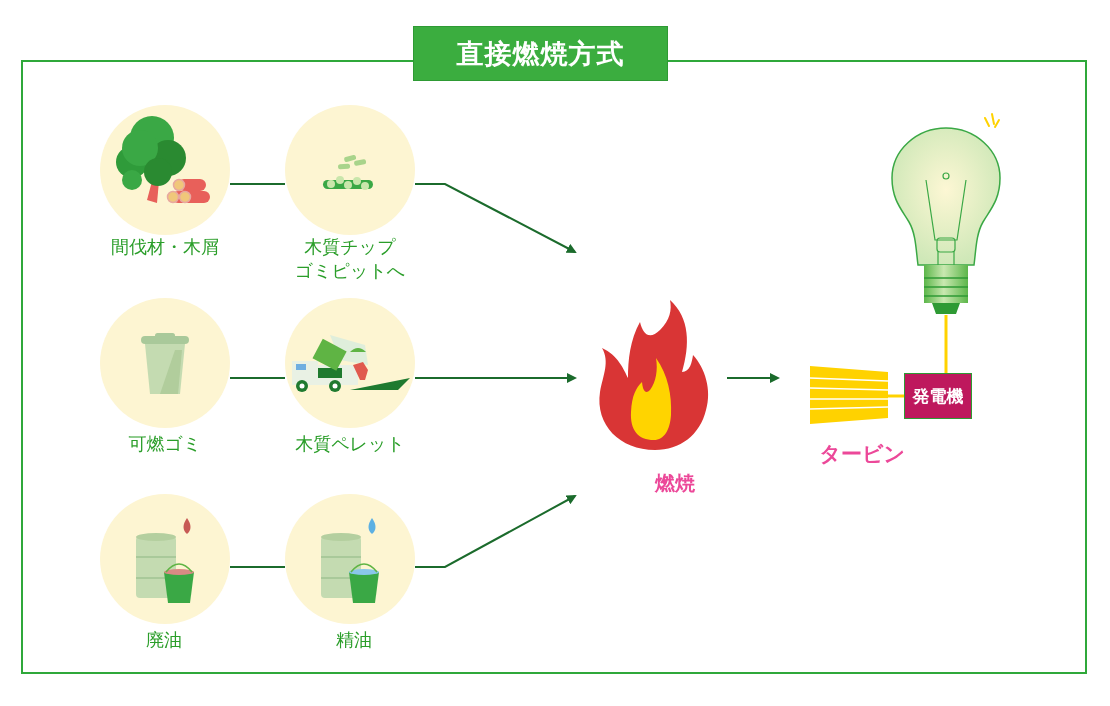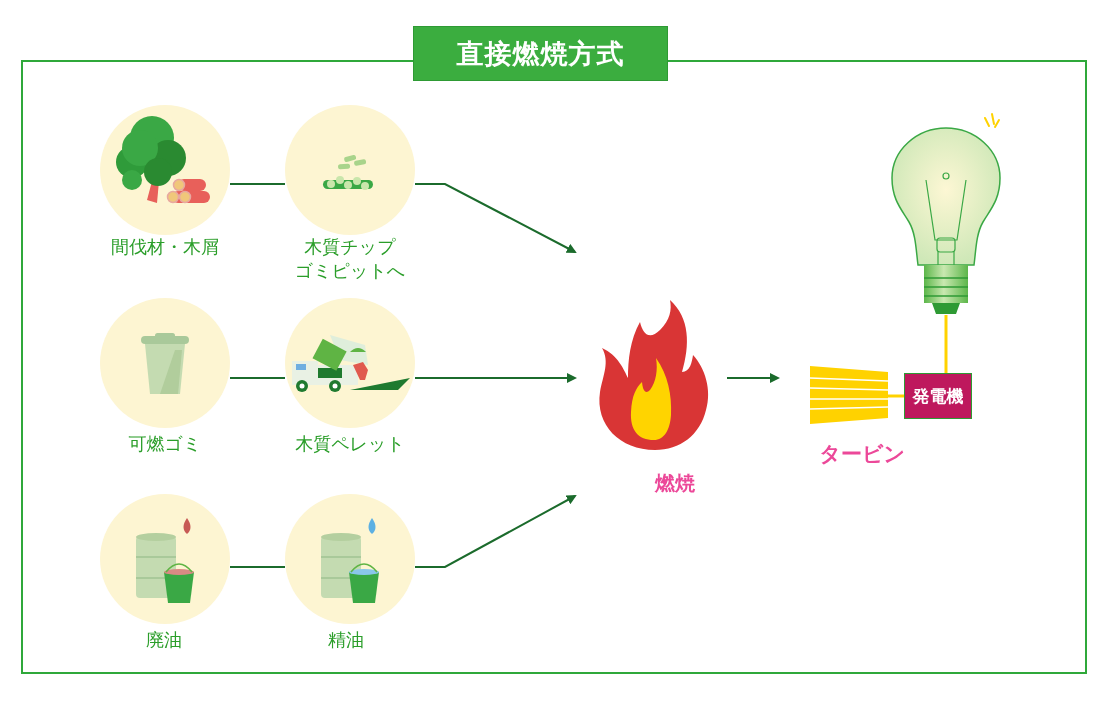--- a/index.html
+++ b/index.html
@@ -172,17 +172,17 @@
     </g>
   </g>
 </svg>
 
 <div class="label" style="left:75px; top:235px;">間伐材・木屑</div>
 <div class="label" style="left:260px; top:235px;">木質チップ</div>
 <div class="label" style="left:260px; top:259px;">ゴミピットへ</div>
 <div class="label" style="left:75px; top:432px;">可燃ゴミ</div>
 <div class="label" style="left:260px; top:432px;">木質ペレット</div>
 <div class="label" style="left:74px; top:628px;">廃油</div>
-<div class="label" style="left:256px; top:628px;">精油</div>
+<div class="label" style="left:264px; top:628px;">精油</div>
 
 <div class="dark-label" style="left:615px; top:470px; width:80px;">燃焼</div>
 <div class="dark-label" style="left:795px; top:440px; width:110px; font-size:21px;">タービン</div>
 <div class="gen-box">発電機</div>
 
 </body></html>

